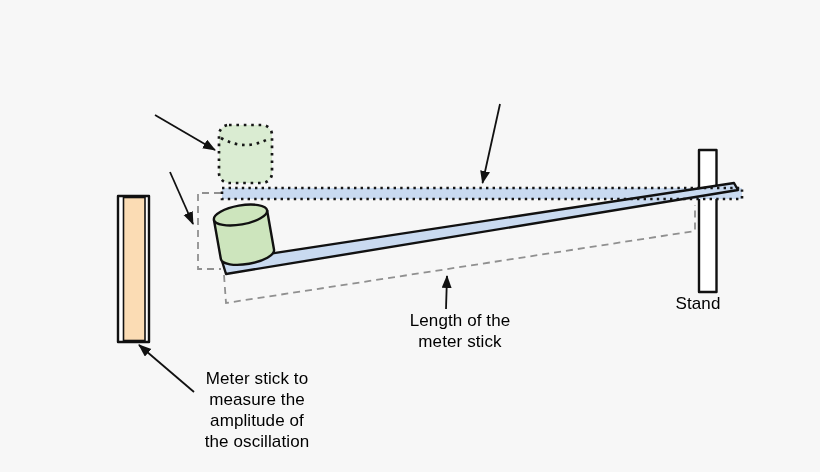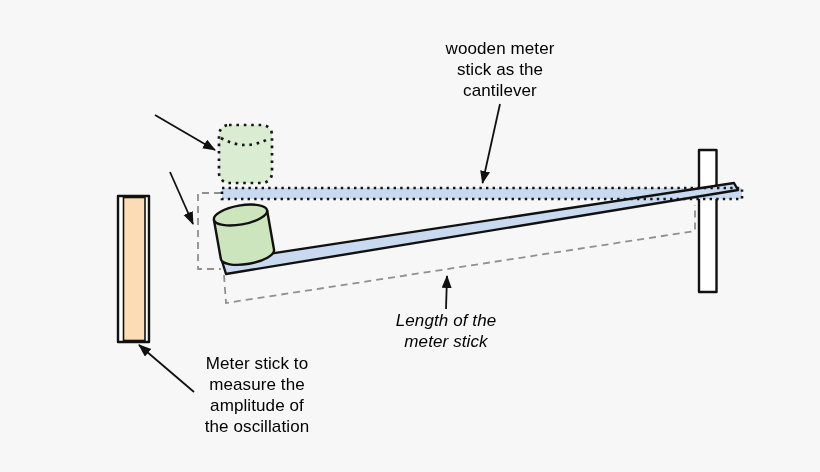--- a/index.html
+++ b/index.html
@@ -65,27 +65,25 @@
     <rect x="123.5" y="197.5" width="21.5" height="143" class="ink-thin" fill="#fbdcb4"></rect>
 
     <line x1="155" y1="115" x2="215" y2="150" class="arrow" marker-end="url(#ah)"></line>
     <line x1="500" y1="104" x2="482.5" y2="183" class="arrow" marker-end="url(#ah)"></line>
     <line x1="170" y1="172" x2="193" y2="224" class="arrow" marker-end="url(#ah)"></line>
     <line x1="194" y1="392" x2="139" y2="345" class="arrow" marker-end="url(#ah)"></line>
     <line x1="446" y1="309" x2="447" y2="276" class="arrow" marker-end="url(#ah)"></line>
   </svg>
 
 
-  <div class="label" style="left:420px; top:38px; width:160px;">wooden meter
-stick as the
-cantilever</div>
 
 
-  <div class="label" style="left:177px; top:353px; width:160px;">Meter stick to
+  <div class="label" style="left:177px; top:368px; width:160px;">Meter stick to
 measure the
 amplitude of
 the oscillation</div>
 
-  <div class="label" style="left:366px; top:310px; width:160px;font-style:italic;">Length of the
+  <div class="label" style="left:380px; top:310px; width:160px;">Length of the
 meter stick</div>
 
+  <div class="label" style="left:648px; top:293px; width:100px;">Stand</div>
 
 </div>
 
 </body></html>

